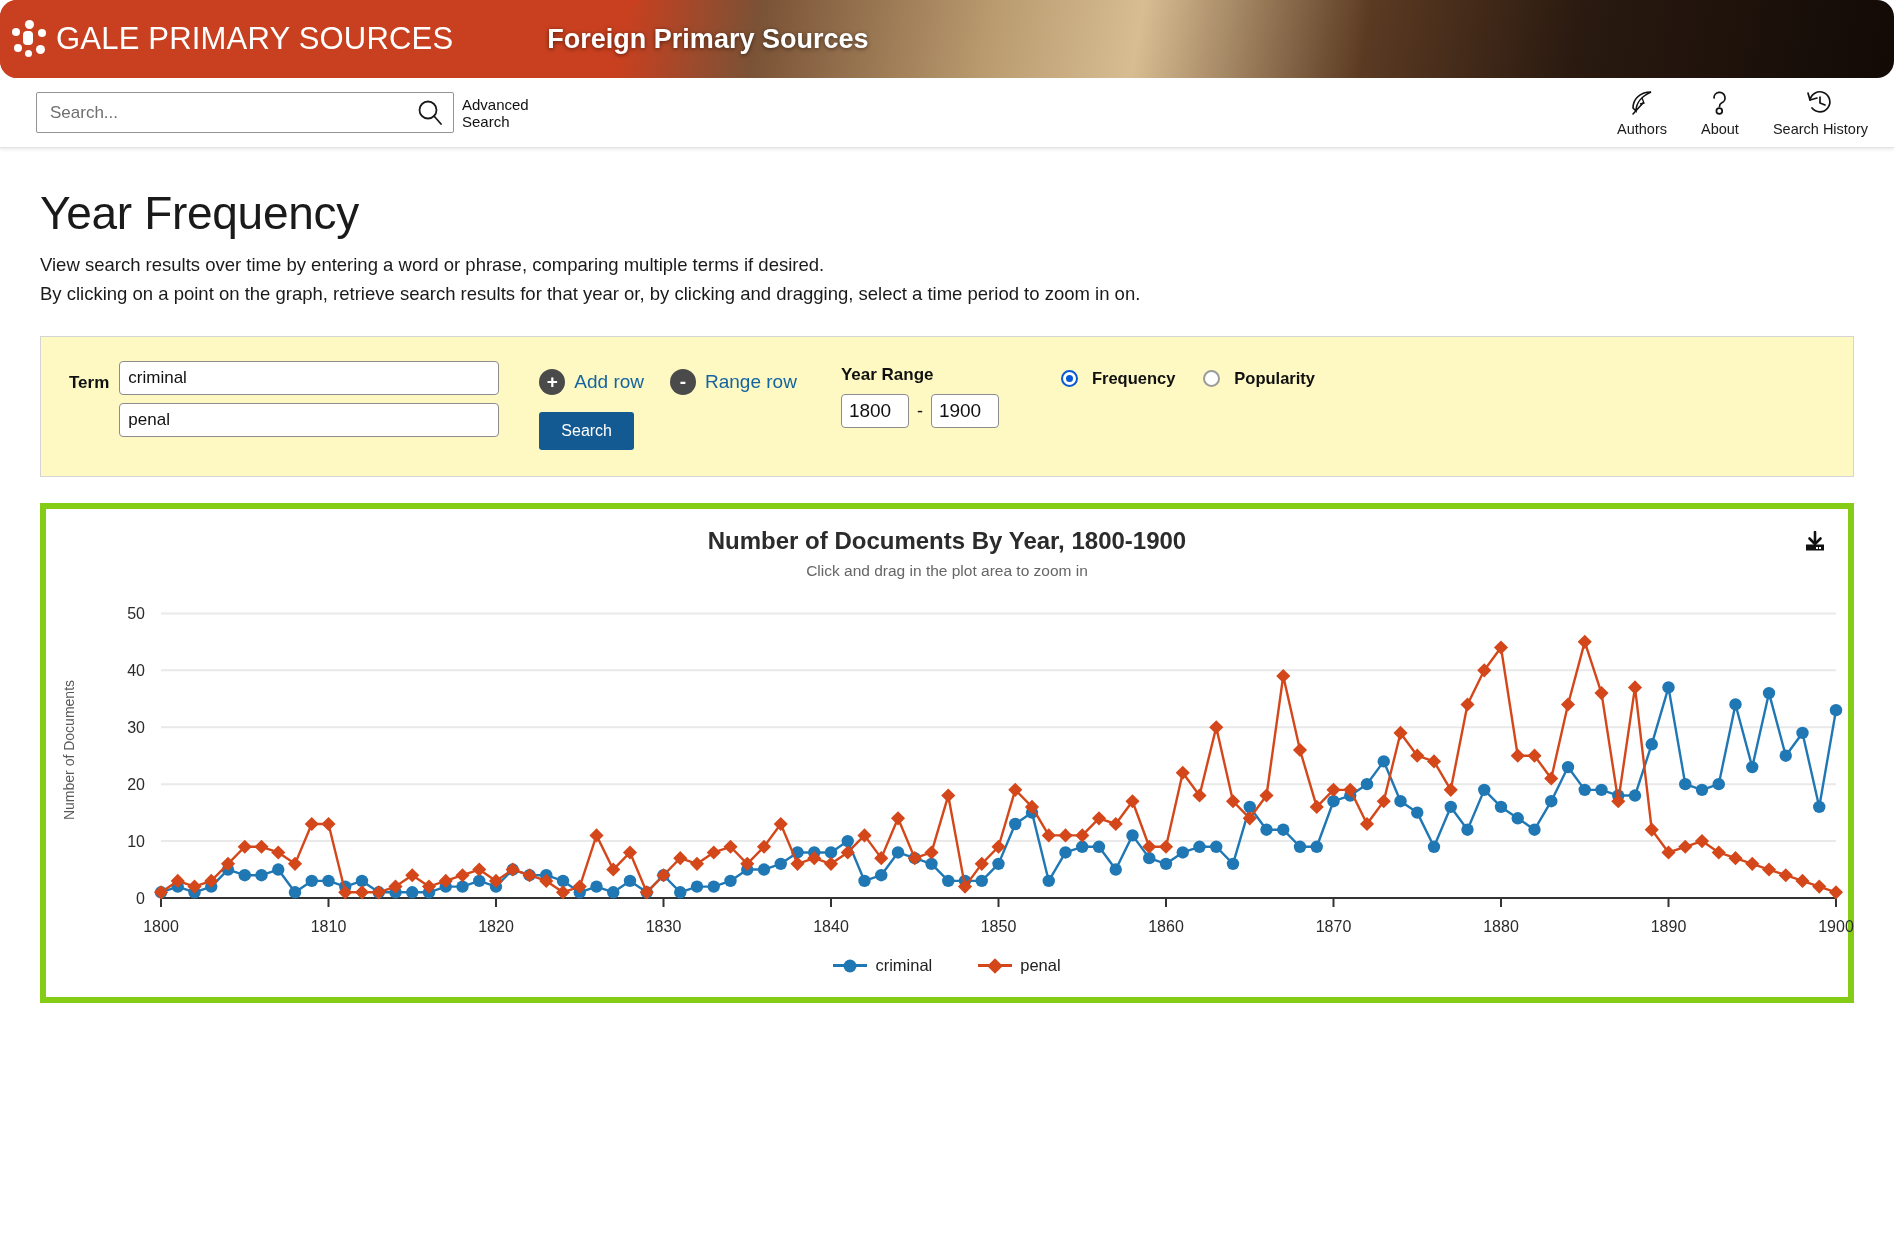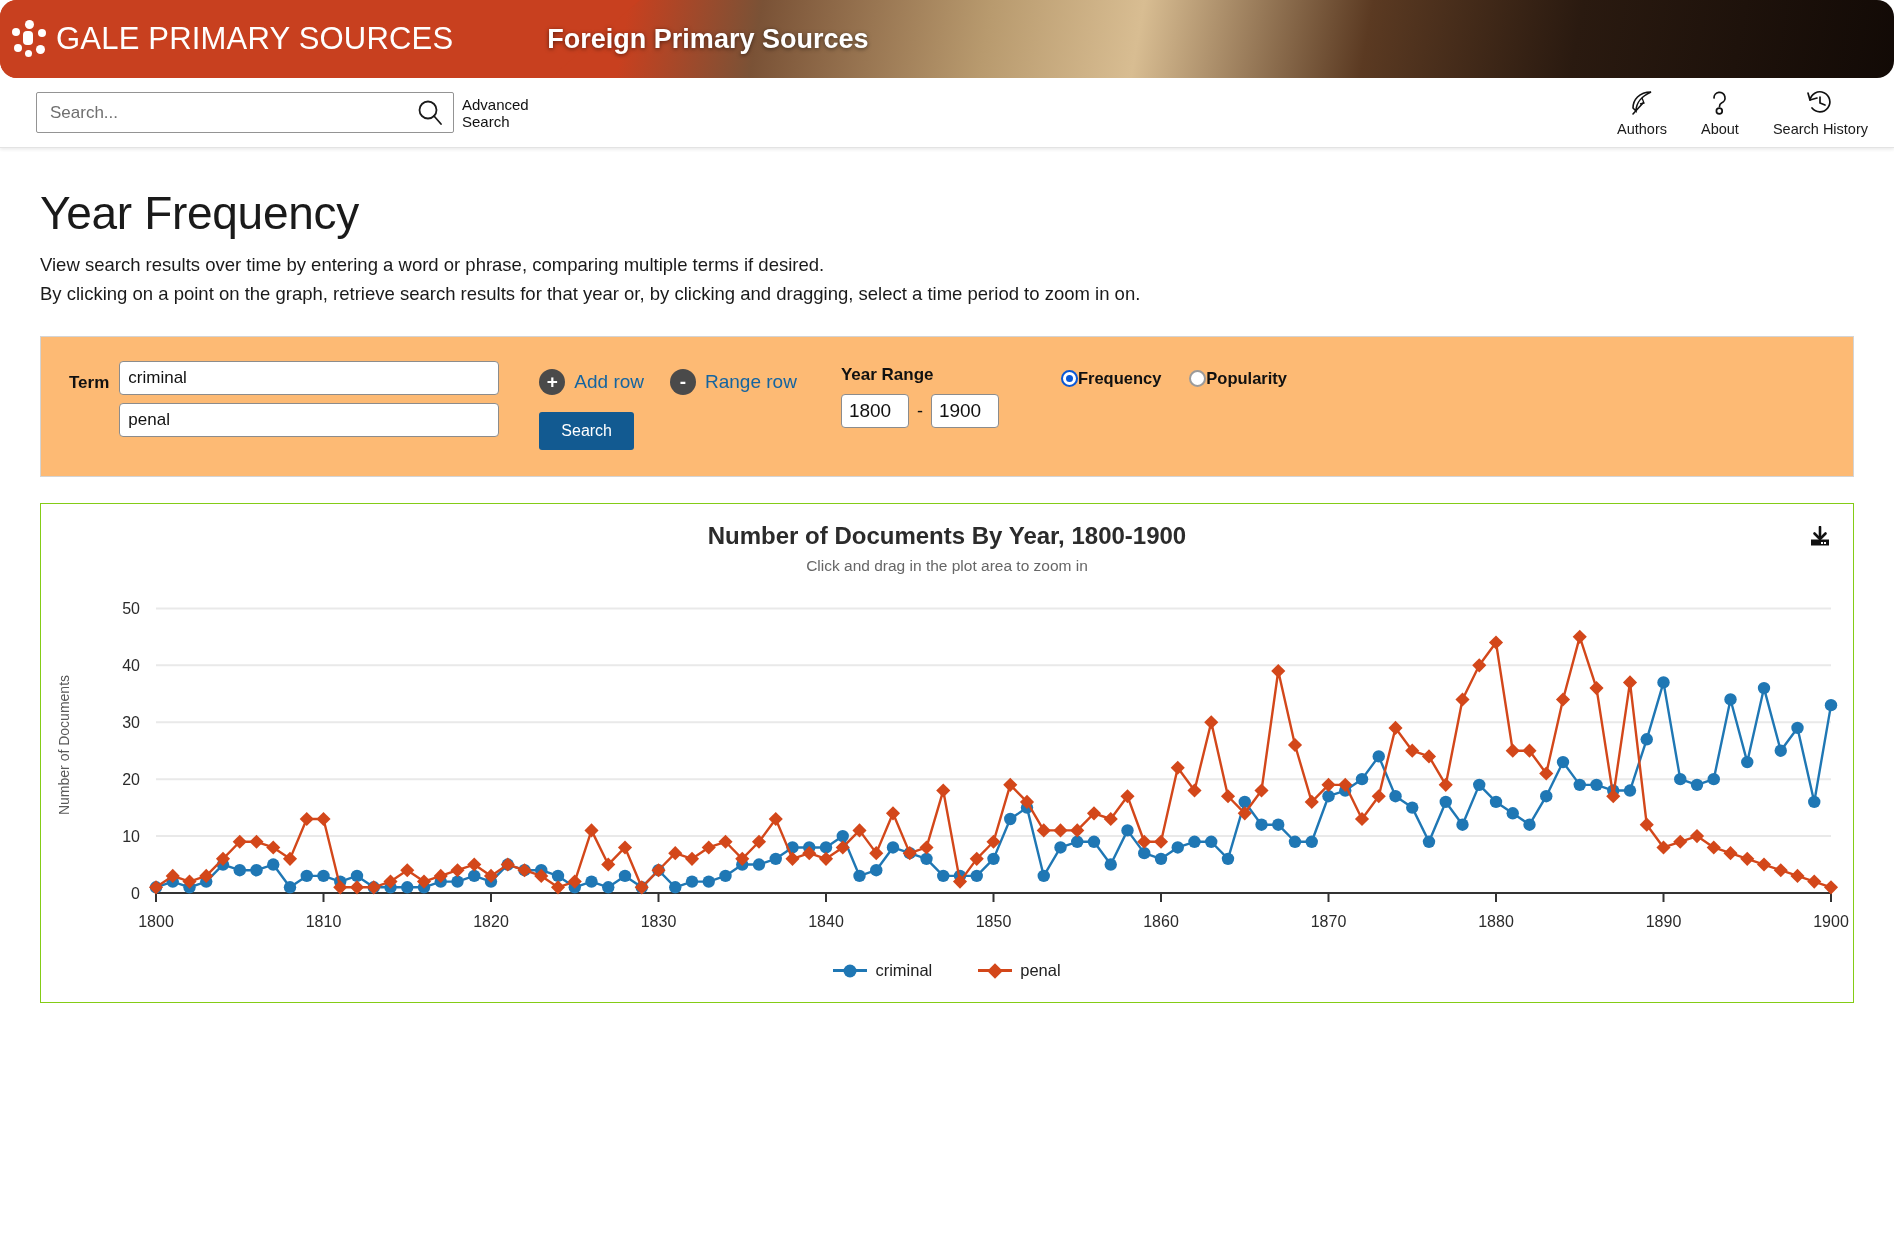--- a/index.html
+++ b/index.html
@@ -92,21 +92,21 @@
   h1.page-title {
     font-size: 46px; font-weight: 400; color:#1a1a1a;
     margin: 38px 0 10px 0; letter-spacing:-.3px;
   }
   .lede { font-size: 18.5px; color:#1a1a1a; line-height: 29px; }
 
   
   .panel {
     margin-top: 28px;
     border: 1px solid #d4d4d4;
-    background:#fdba74;
+    background:#fef9c3;
     padding: 24px 28px 26px 28px;
     display:flex; align-items:flex-start;
   }
   .term-col { display:flex; align-items:flex-start; }
   .term-label {
     font-size: 17px; font-weight:bold; color:#111;
     margin-top: 12px; margin-right: 10px;
   }
   .term-inputs { display:flex; flex-direction:column; gap: 8px; }
   .term-input {
@@ -133,32 +133,32 @@
   .yr-col { margin-left: 44px; }
   .yr-title { font-size:17px; font-weight:bold; color:#111; margin-top:4px; }
   .yr-row { display:flex; align-items:center; gap:8px; margin-top:9px; }
   .yr-input {
     width: 68px; height: 34px; border:1px solid #8c8c8c; border-radius:4px;
     font-size:19px; color:#111; padding-left:7px; outline:none;
     font-family:"Liberation Sans", sans-serif;
   }
   .yr-dash { font-size:18px; color:#111; }
   .radio-col { margin-left: 62px; margin-top:8px; display:flex; align-items:center; gap:28px; }
-  .radio-item { display:flex; align-items:center; gap:0; cursor:pointer; }
+  .radio-item { display:flex; align-items:center; gap:14px; cursor:pointer; }
   .radio { width:17px; height:17px; border-radius:50%; border:2px solid #9b9b9b; background:#fff; position:relative; }
   .radio.on { border-color:#0a58d6; }
   .radio.on::after {
     content:""; position:absolute; inset:3px; border-radius:50%; background:#0a58d6;
   }
   .radio-lbl { font-size:16.5px; font-weight:bold; color:#111; }
 
   
   .chart-panel {
     margin-top: 26px;
-    border:1px solid #84cc16; background:#fff;
+    border:6px solid #84cc16; background:#fff;
     height: 500px; position:relative;
   }
   .chart-title {
     text-align:center; font-size: 24px; font-weight:bold;
     color:#2b2b2b; margin-top: 18px;
   }
   .chart-sub { text-align:center; font-size:15.5px; color:#666; margin-top:7px; }
   .dl-icon { position:absolute; right: 22px; top: 22px; cursor:pointer; }
   .legend {
     position:absolute; bottom: 22px; left:0; width:100%;

